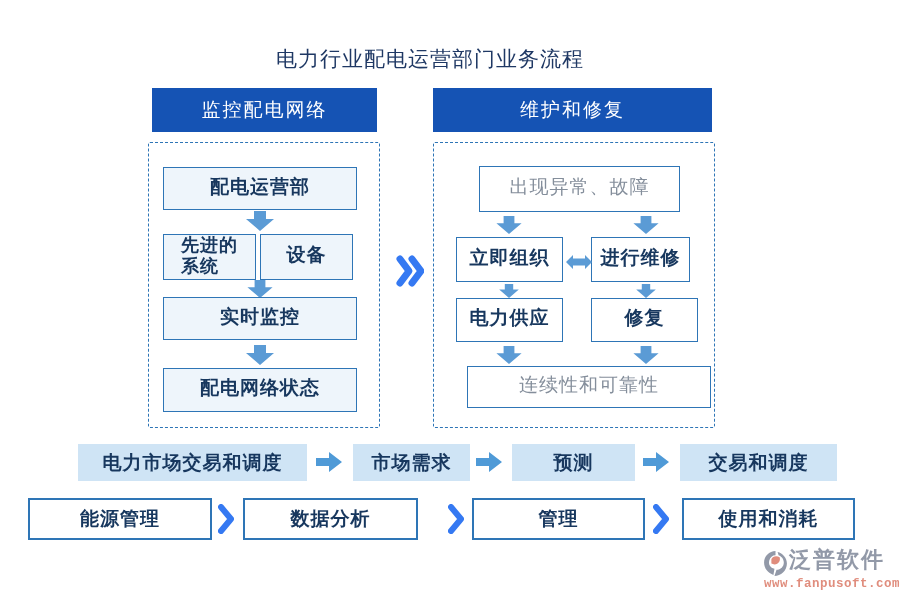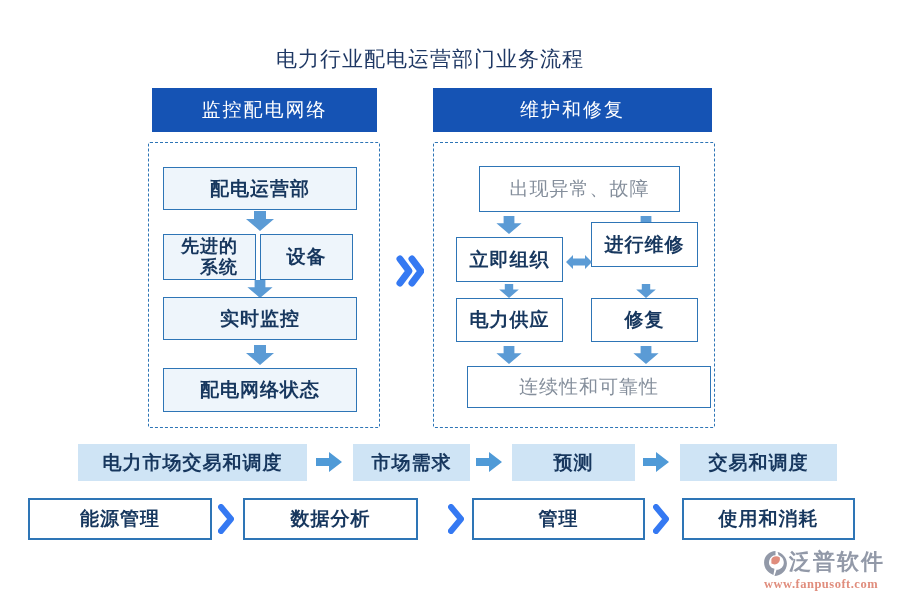--- a/index.html
+++ b/index.html
@@ -1,36 +1,36 @@
 <!DOCTYPE html>
 <html style="--header-bg: #1553b4; --box-border: #2e75b6; --left-fill: #eef5fb; --market-fill: #cfe4f5; --dark-text: #17375e; --gray-text: #848e9b; --title-color: #1f3864; --arrow: #5b9bd5; --market-arrow: #4f9ad7; --chevron: #3579f2; --wm-gray: #9299a8; --wm-salmon: #e08d7d;"><head>
 <meta charset="utf-8">
 <style>
   html,body{margin:0;padding:0;background:#fff;}
   .canvas{
     position:relative;width:900px;height:600px;background:#fff;overflow:hidden;
-    font-family:Liberation Serif, serif;
+    font-family:Liberation Mono, monospace;
     border-radius:20px;
   }
   .title{
     position:absolute;left:140px;top:45px;width:580px;height:26px;
     text-align:center;font-size:21px;font-weight:500;color:var(--title-color);
     letter-spacing:1px;
   }
   .hdr{
     position:absolute;height:44px;background:var(--header-bg);color:#fff;
     display:flex;align-items:center;justify-content:center;
     font-size:19px;font-weight:500;letter-spacing:2px;
   }
   .dashed{
     position:absolute;border:1.5px dashed var(--box-border);border-radius:2px;
   }
   .box{
     position:absolute;border:1px solid var(--box-border);background:#fff;
-    display:flex;align-items:center;justify-content:center;text-align:right;
+    display:flex;align-items:center;justify-content:center;text-align:left;
     font-size:19px;font-weight:700;color:var(--dark-text);line-height:1.15;
     box-sizing:border-box;letter-spacing:1px;
   }
   .box.lightfill{background:var(--left-fill);}
   .box.gray{color:var(--gray-text);font-weight:400;}
   .box.wrap2{white-space:pre-line;font-size:18px;}
   .mbox{
     position:absolute;height:37px;background:var(--market-fill);
     display:flex;align-items:center;justify-content:center;
     font-size:19px;font-weight:700;color:var(--dark-text);letter-spacing:1px;
@@ -106,21 +106,21 @@
         <path d="M9 0 h12 v8 h8 L15 20 L1 8 h8 Z" style="fill:var(--arrow)"></path>
       </svg>
   </div>
   <div class="arr" style="left:631px;top:216px;">
     <svg width="30" height="18" viewBox="0 0 30 20">
         <path d="M9 0 h12 v8 h8 L15 20 L1 8 h8 Z" style="fill:var(--arrow)"></path>
       </svg>
   </div>
 
   <div class="box" style="left:456px;top:237px;width:107px;height:45px;">立即组织</div>
-  <div class="box" style="left:591px;top:222px;width:107px;height:45px;">进行维修</div>
+  <div class="box" style="left:591px;top:237px;width:99px;height:45px;">进行维修</div>
 
   <div class="arr" style="left:566px;top:253px;">
     <svg width="26" height="18" viewBox="0 0 26 18">
         <path d="M0 9 L7 2 L7 5.5 L19 5.5 L19 2 L26 9 L19 16 L19 12.5 L7 12.5 L7 16 Z" style="fill:var(--arrow)"></path>
       </svg>
   </div>
 
   <div class="arr" style="left:494px;top:284px;">
     <svg width="30" height="14" viewBox="0 0 30 20">
         <path d="M9 0 h12 v8 h8 L15 20 L1 8 h8 Z" style="fill:var(--arrow)"></path>

